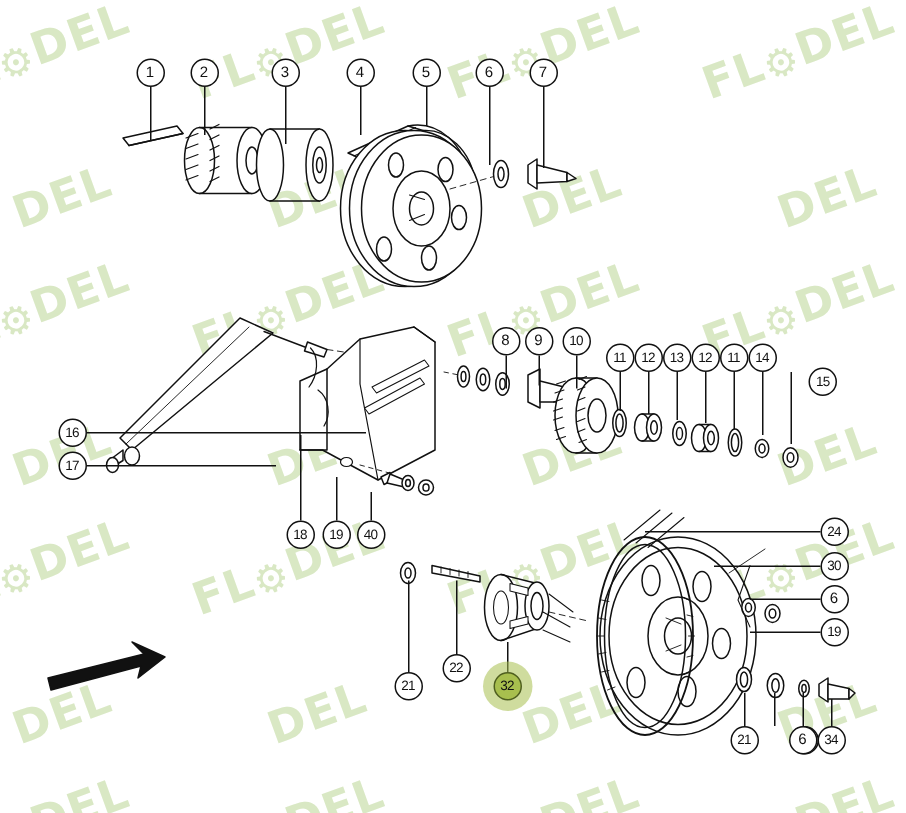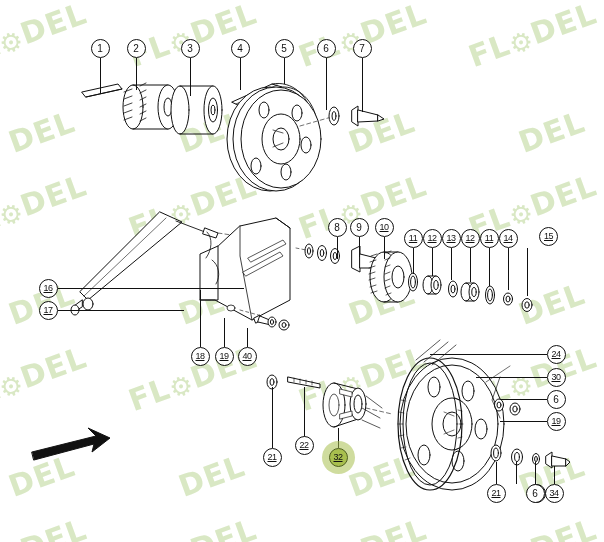--- a/index.html
+++ b/index.html
@@ -43,21 +43,21 @@
     border-radius:50%;
     background:#fff;
     color:#111;
     font-family:"Liberation Sans",sans-serif;
     font-size:10px;
     line-height:17px;
     text-align:center;
     box-sizing:border-box;
     cursor:pointer;
   }
-  .callout.wide{font-size:9px;letter-spacing:-0.5px;text-decoration:underline;}
+  .callout.wide{font-size:9px;letter-spacing:-0.5px;}
   .callout.sel{
     background:#a8bf4e;
     border-color:#4f5f1f;
     box-shadow:0 0 0 7px rgba(168,191,78,.55);
   }
   .leader{
     position:absolute;z-index:3;
     background:#111;
   }
 </style>
@@ -381,21 +381,21 @@
       <div class="callout wide" style="left: 432px; top: 238px;">12</div>
       <div class="leader" style="left: 451px; top: 248px; width: 1px; height: 32px;"></div>
       <div class="callout wide" style="left: 451px; top: 238px;">13</div>
       <div class="leader" style="left: 470px; top: 248px; width: 1px; height: 34px;"></div>
       <div class="callout wide" style="left: 470px; top: 238px;">12</div>
       <div class="leader" style="left: 489px; top: 248px; width: 1px; height: 38px;"></div>
       <div class="callout wide" style="left: 489px; top: 238px;">11</div>
       <div class="leader" style="left: 508px; top: 248px; width: 1px; height: 42px;"></div>
       <div class="callout wide" style="left: 508px; top: 238px;">14</div>
       <div class="leader" style="left: 527px; top: 248px; width: 1px; height: 48px;"></div>
-      <div class="callout wide" style="left: 527px; top: 236px; margin-left: 12px;">15</div>
+      <div class="callout wide" style="left: 527px; top: 254px; margin-left: 12px;">15</div>
       <div class="leader" style="left: 58px; top: 288px; width: 186px; height: 1px;"></div>
       <div class="callout wide" style="left: 48px; top: 288px;">16</div>
       <div class="leader" style="left: 58px; top: 310px; width: 126px; height: 1px;"></div>
       <div class="callout wide" style="left: 48px; top: 310px;">17</div>
       <div class="leader" style="left: 200px; top: 290px; width: 1px; height: 57px;"></div>
       <div class="callout wide" style="left: 200px; top: 356px;">18</div>
       <div class="leader" style="left: 224px; top: 318px; width: 1px; height: 29px;"></div>
       <div class="callout wide" style="left: 224px; top: 356px;">19</div>
       <div class="leader" style="left: 247px; top: 328px; width: 1px; height: 19px;"></div>
       <div class="callout wide" style="left: 247px; top: 356px;">40</div>

